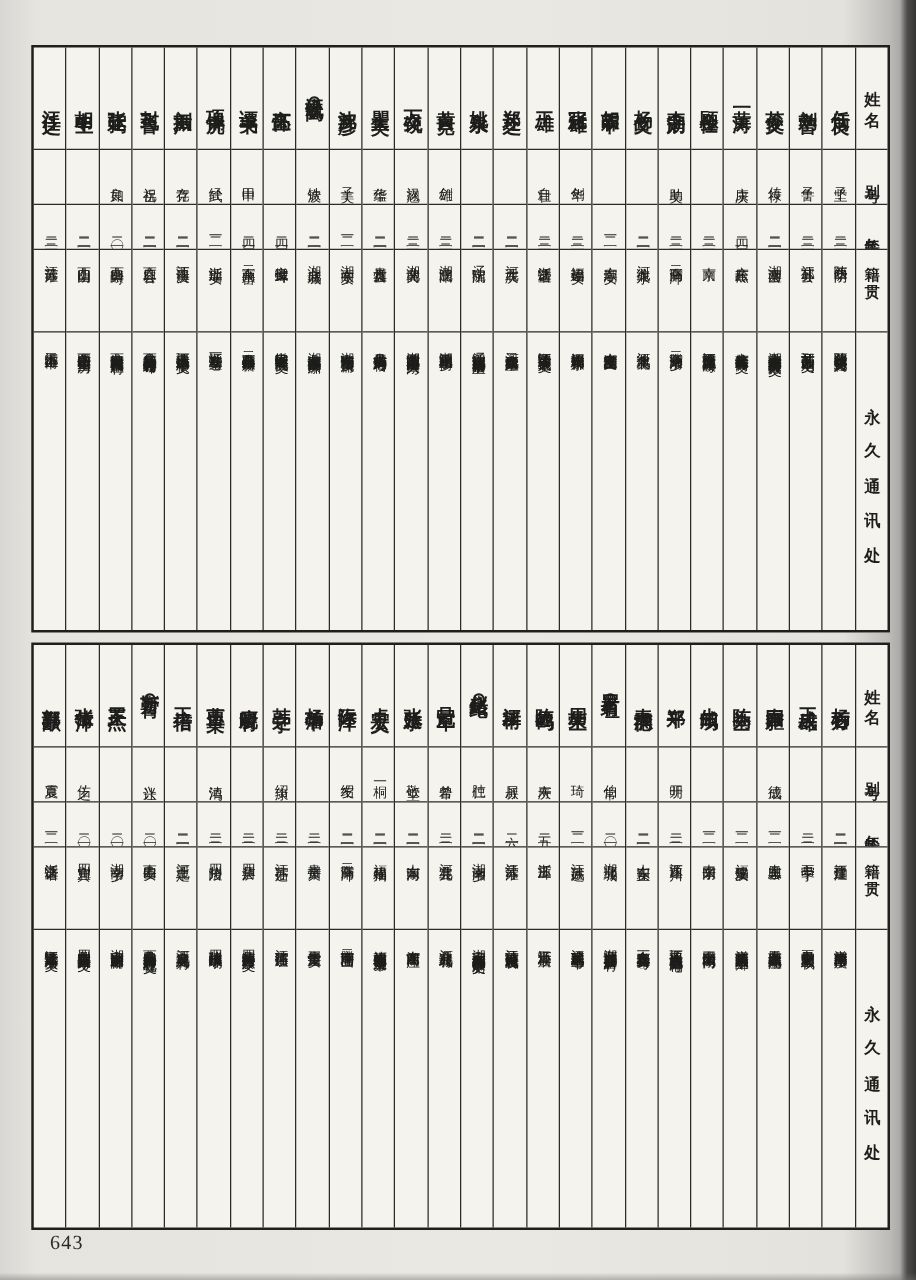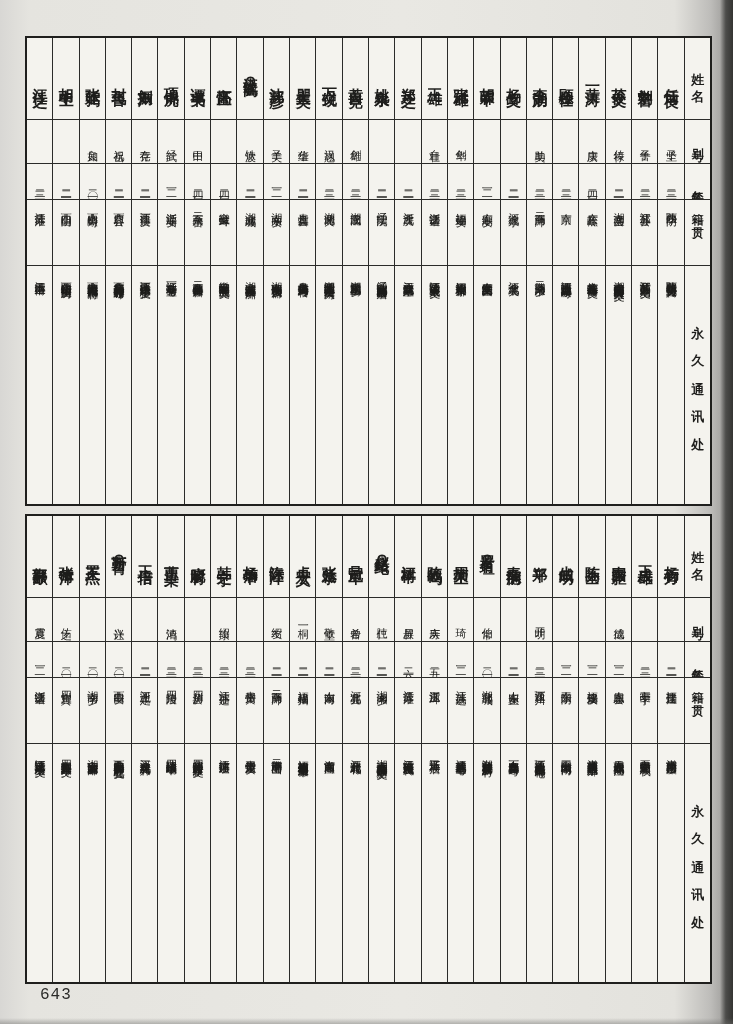--- a/index.html
+++ b/index.html
@@ -57,21 +57,21 @@
   
   .head-col .cell span{font-weight:bold;}
   .head-col .c-name span{font-size:13px;letter-spacing:16px;}
   .head-col .c-alias span{font-size:12px;letter-spacing:4px;}
   .head-col .c-age span{font-size:12px;letter-spacing:2px;}
   .head-col .c-native span{font-size:12px;letter-spacing:14px;}
   .head-col .c-addr{align-items:center;padding-top:0;}
   .head-col .c-addr span{font-size:13px;letter-spacing:28px;}
   .page-number{
     position:absolute;left:40px;top:986px;
-    font-size:16px;letter-spacing:1px;color:#2a2a28;font-family:Liberation Mono, monospace;
+    font-size:16px;letter-spacing:1px;color:#2a2a28;
   }
 </style>
 </head>
 <body>
 
 <div class="page">
   <section class="reg-table" id="table-top">
       <div class="col head-col">
         <div class="cell c-name">
           <span class="">姓名</span>

